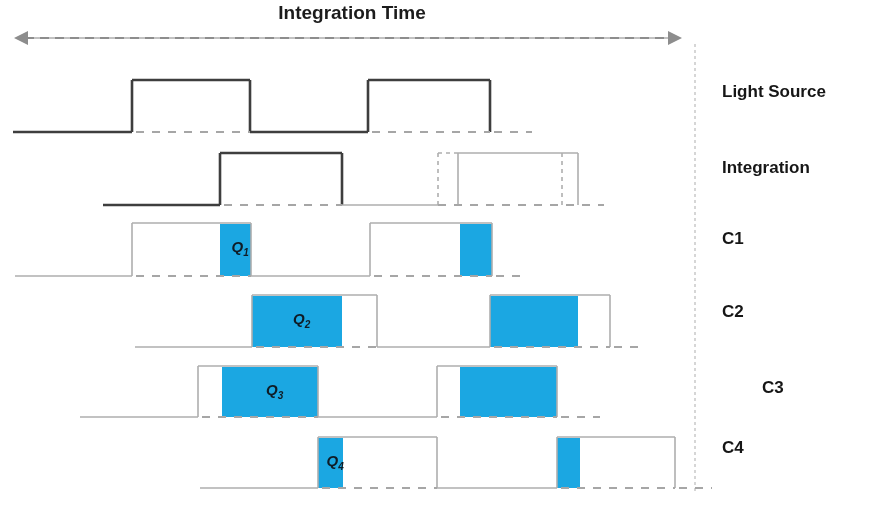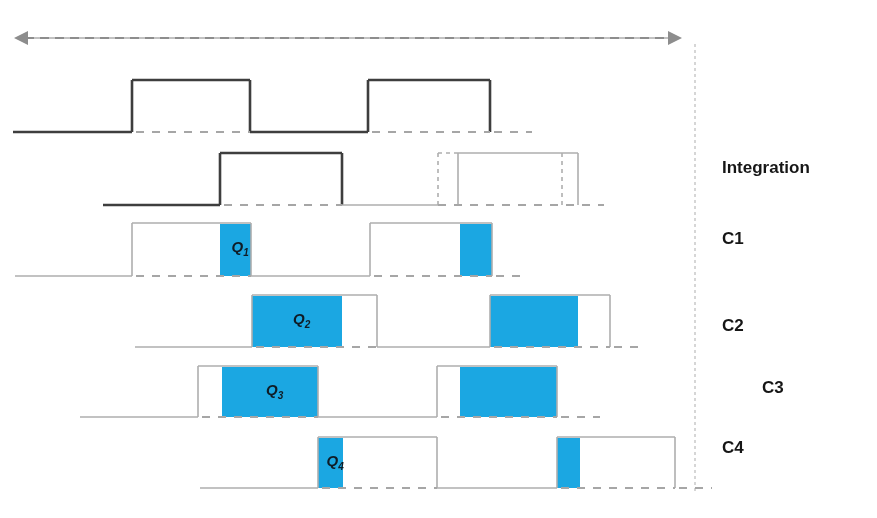--- a/index.html
+++ b/index.html
@@ -15,21 +15,21 @@
     position:absolute;left:232px;top:2px;width:240px;
     text-align:center;
     font-size:19px;font-weight:bold;color:#1c1c1c;
     letter-spacing:0px;
   }
   .row-label{
     position:absolute;left:722px;transform:translateY(-50%);
     font-size:17px;font-weight:bold;color:#161616;white-space:nowrap;
   }
   .rl-0{top:92px;} .rl-1{top:168px;} .rl-2{top:239px;}
-  .rl-3{top:326px;text-align:right;} .rl-4{top:388px;margin-left:40px;} .rl-5{top:448px;}
+  .rl-3{top:312px;text-align:right;} .rl-4{top:388px;margin-left:40px;} .rl-5{top:448px;}
 </style>
 </head>
 <body>
 
 <div id="canvas">
   <svg id="wavesvg" width="877" height="518" viewBox="0 0 877 518" xmlns="http://www.w3.org/2000/svg">
       <g>
         <line x1="25" y1="38" x2="671" y2="38" fill="none" stroke="#AEAEAE" stroke-width="1.6"></line>
         <line x1="25" y1="38" x2="671" y2="38" stroke="#8D8D8D" stroke-width="1.8" stroke-dasharray="9 6"></line>
         <polygon points="14,38 28,31 28,45" fill="#8D8D8D"></polygon>
@@ -123,19 +123,21 @@
         <line x1="322" y1="488" x2="437" y2="488" fill="none" stroke="#A6A6A6" stroke-width="2" stroke-dasharray="8 8"></line>
         <line x1="437" y1="488" x2="557" y2="488" fill="none" stroke="#AEAEAE" stroke-width="1.6"></line>
         <line x1="557" y1="488" x2="557" y2="437" fill="none" stroke="#AEAEAE" stroke-width="1.6"></line>
         <line x1="557" y1="437" x2="675" y2="437" fill="none" stroke="#AEAEAE" stroke-width="1.6"></line>
         <line x1="675" y1="437" x2="675" y2="488" fill="none" stroke="#AEAEAE" stroke-width="1.6"></line>
         <line x1="561" y1="488" x2="675" y2="488" fill="none" stroke="#A6A6A6" stroke-width="2" stroke-dasharray="8 8"></line>
         <line x1="679" y1="488" x2="712" y2="488" fill="none" stroke="#A6A6A6" stroke-width="2" stroke-dasharray="8 8"></line>
       </g>
     </svg>
 
+  <div class="diagram-title">Integration Time</div>
 
+  <div class="row-label rl-0">Light Source</div>
   <div class="row-label rl-1">Integration</div>
   <div class="row-label rl-2">C1</div>
   <div class="row-label rl-3">C2</div>
   <div class="row-label rl-4">C3</div>
   <div class="row-label rl-5">C4</div>
 </div>
 
 </body></html>

